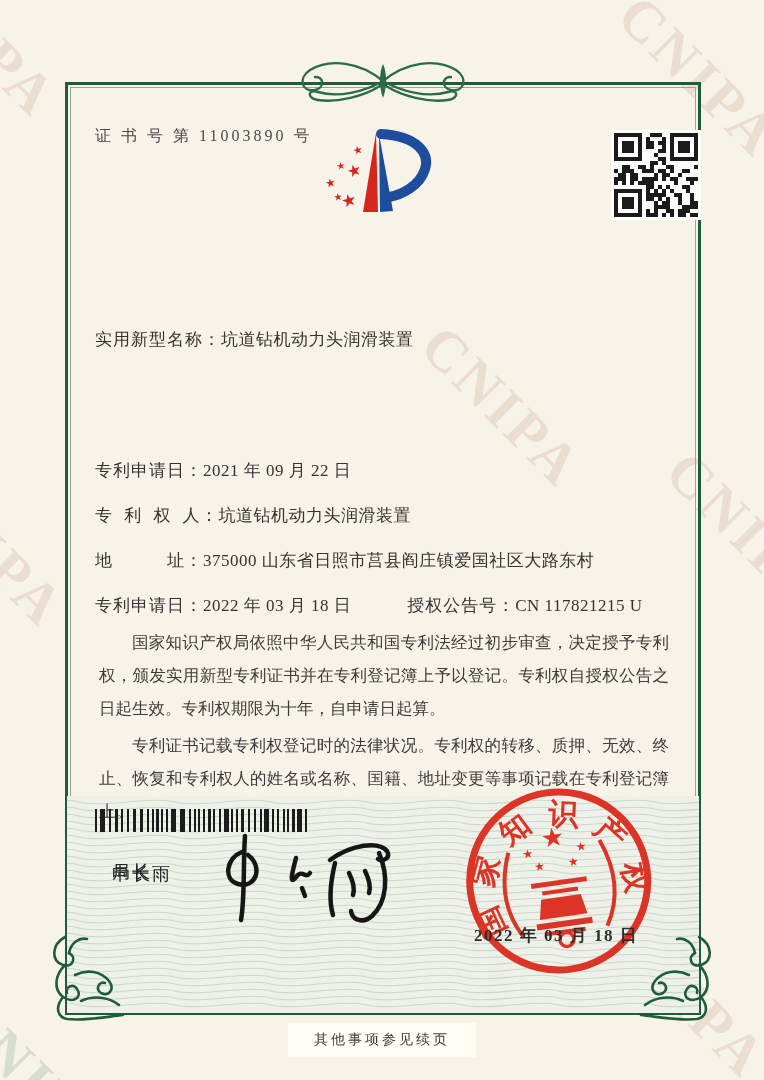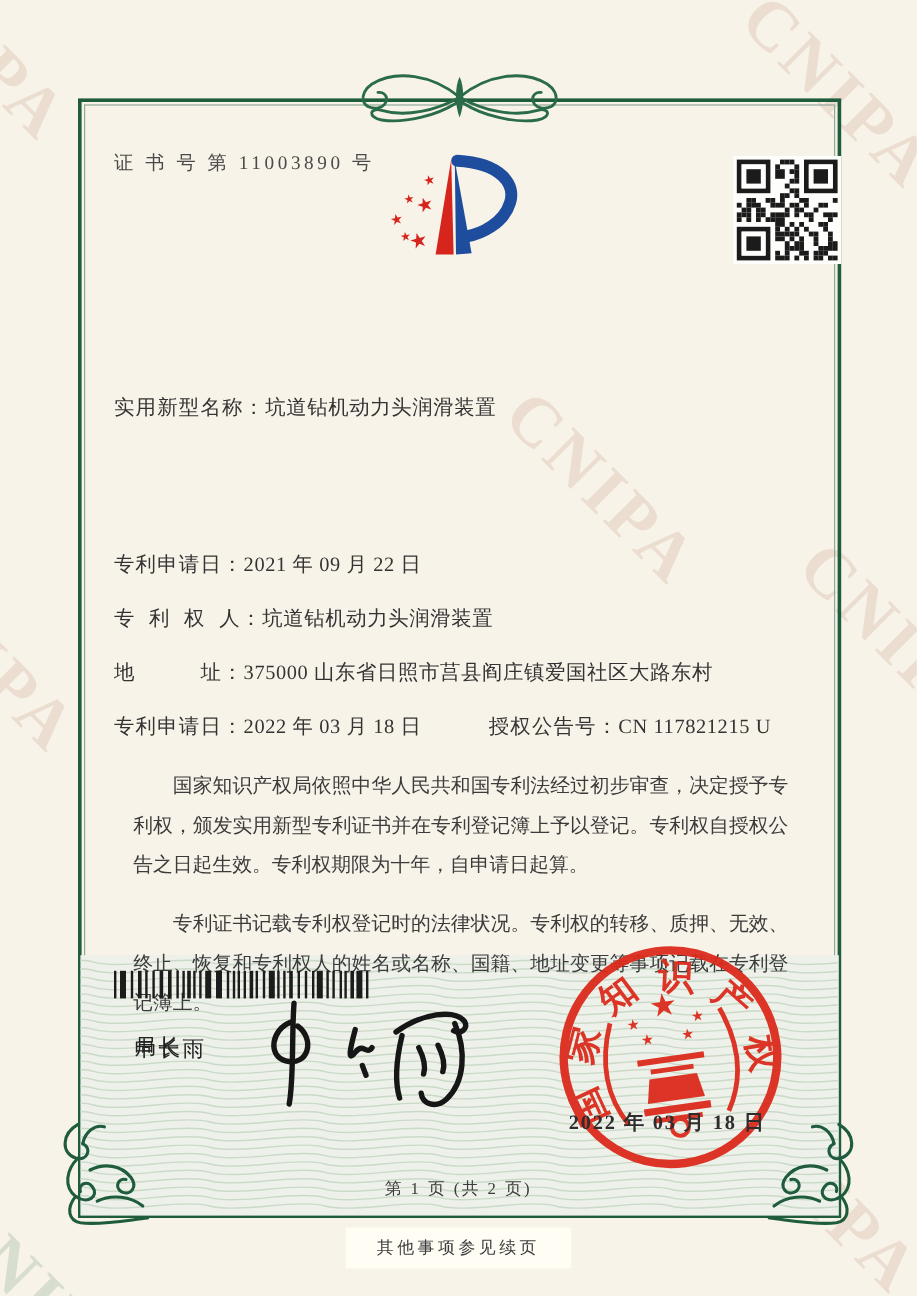--- a/index.html
+++ b/index.html
@@ -24,21 +24,21 @@
              font-size:40px;font-weight:bold;letter-spacing:10px;color:#222;}
   
   .field-row{position:absolute;left:95px;width:580px;font-size:17px;color:#333;
              white-space:nowrap;}
   .field-row .lbl{letter-spacing:1px;font-family:Liberation Mono, monospace;}
   .field-row .val{letter-spacing:.5px;}
   .pair2{margin-left:56px;}
   
   .body-text{position:absolute;left:95px;width:578px;top:622px;font-size:16.5px;
              line-height:33px;text-align:justify;color:#3b3b3b;}
-  .body-text p{margin:16px;text-indent:2em;}
+  .body-text p{margin:4px;text-indent:2em;}
   
   .band{position:absolute;left:67px;top:796px;width:632px;height:217px;background:#edf1e9;}
   .band svg{position:absolute;inset:0;}
   .barcode{position:absolute;left:95px;top:809px;width:216px;height:23px;}
   .barcode i{position:absolute;top:0;height:100%;background:#1c1c1c;}
   .official{position:absolute;left:112px;font-size:18px;color:#222;
             font-family:"Liberation Sans",sans-serif;letter-spacing:2px;}
   .sig{position:absolute;left:212px;top:828px;}
   .seal{position:absolute;left:460px;top:784px;transform:rotate(-8deg);opacity:.94;}
   .seal-date{position:absolute;left:474px;top:924px;font-size:17px;font-weight:bold;
@@ -393,16 +393,15 @@
       <path d="M79,113 L119,113 L123,133 L75,133 Z"></path>
       <rect x="71" y="137" width="56" height="6"></rect>
       <rect x="79" y="146" width="40" height="4"></rect>
       <path d="M53,62 C41,92 41,122 57,148" fill="none" stroke="#dc2a1b" stroke-width="4"></path>
       <path d="M145,62 C157,92 157,122 141,148" fill="none" stroke="#dc2a1b" stroke-width="4"></path>
       <circle cx="99" cy="156" r="7" fill="none" stroke="#dc2a1b" stroke-width="3.5"></circle>
     </g>
   </svg>
   <div class="seal-date">2022 年 03 月 18 日</div>
 
-  <div class="page-info">第 1 页 (共 2 页)</div>
   <div class="footer-note">其他事项参见续页</div>
 
 </div>
 
 </body></html>

